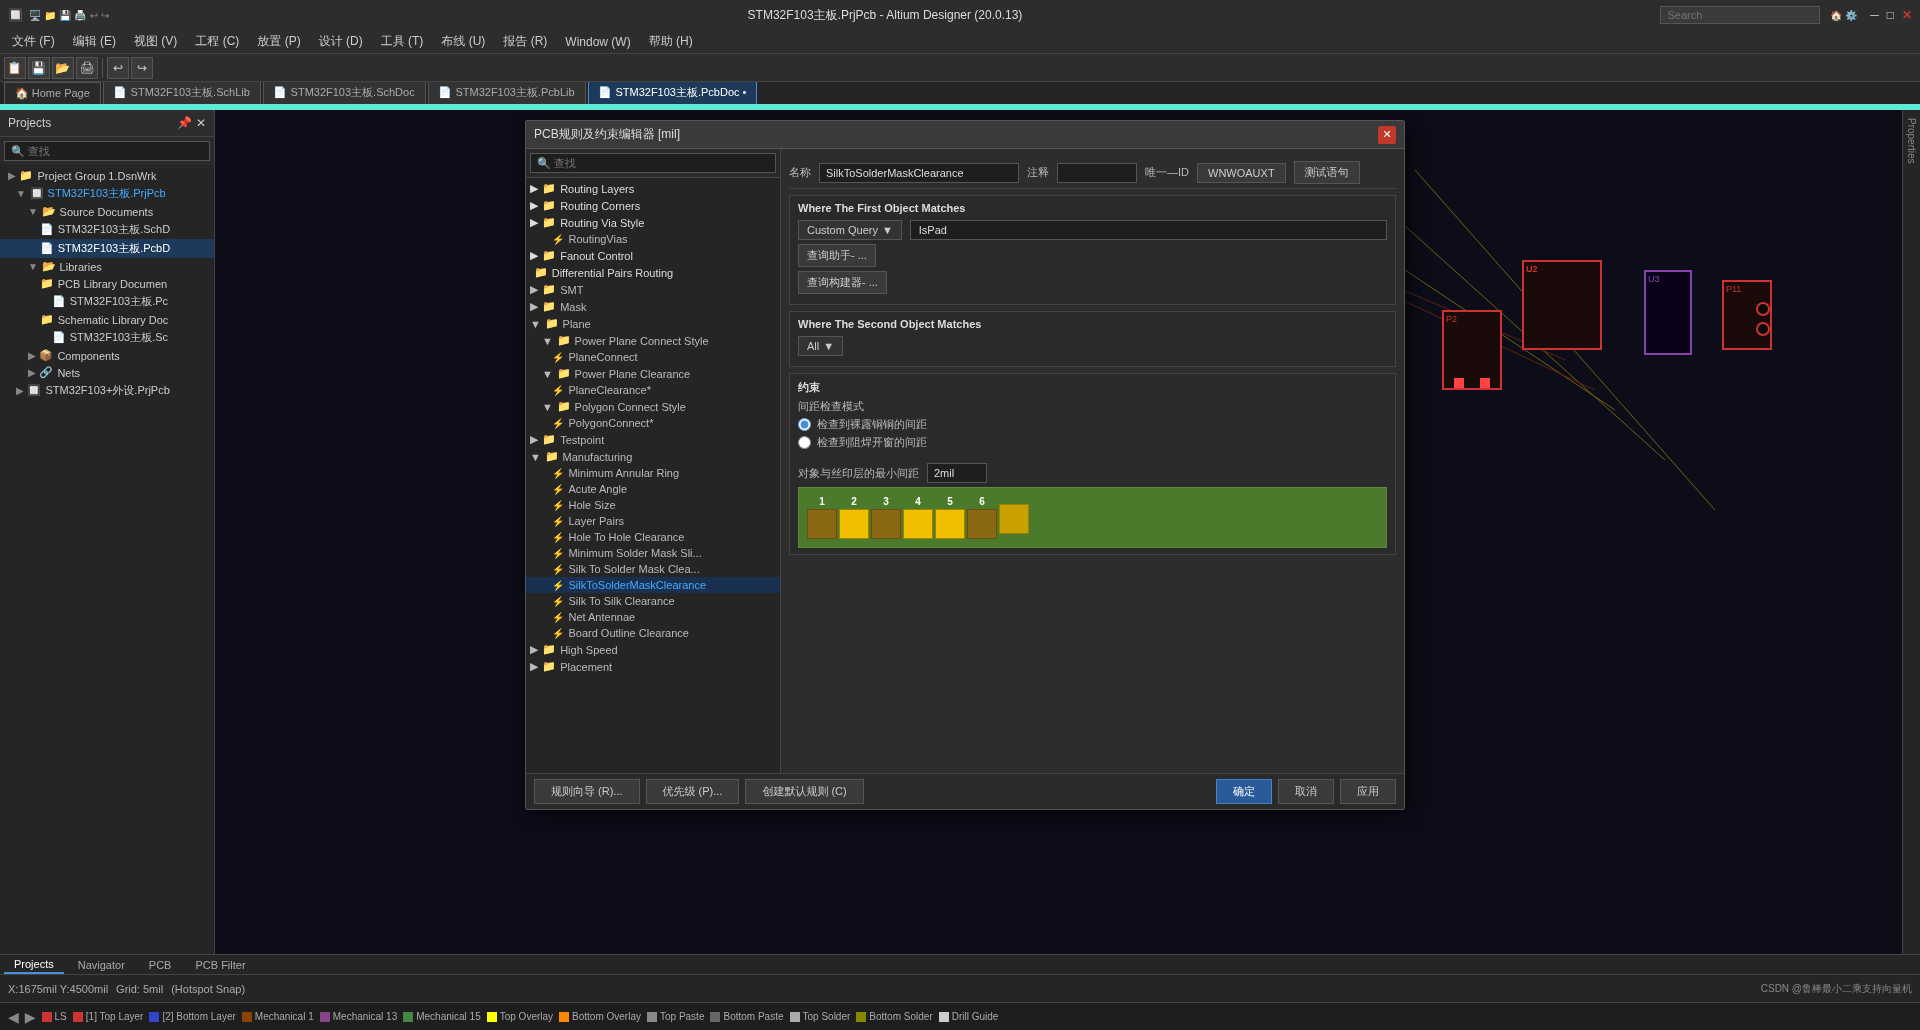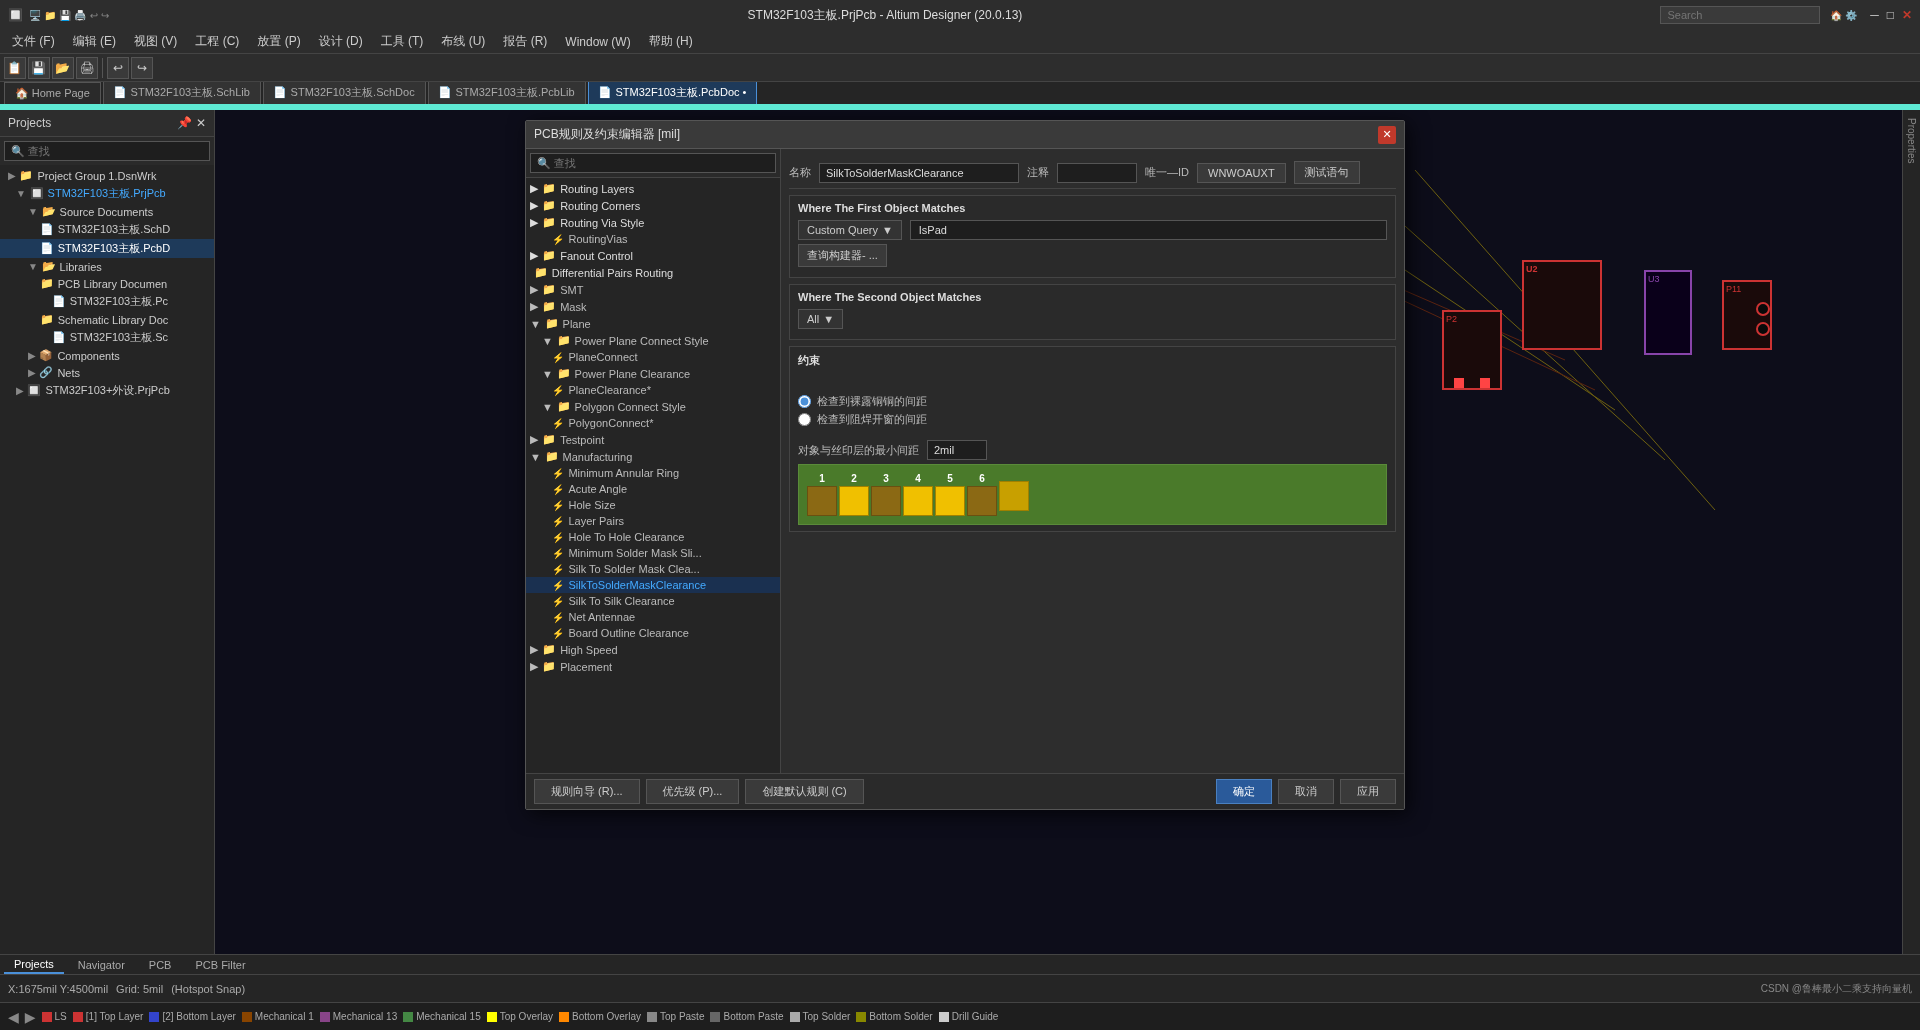--- a/index.html
+++ b/index.html
@@ -330,21 +330,21 @@
     
     .constraint-section {
       background: #2a2a2a;
       border: 1px solid #444;
       padding: 6px 8px;
     }
     .constraint-title {
       font-size: 11px;
       color: #ddd;
       font-weight: bold;
-      margin-bottom: 22px;
+      margin-bottom: 0;
     }
     .radio-row {
       display: flex;
       align-items: center;
       gap: 6px;
       margin-bottom: 3px;
     }
     .radio-row input[type="radio"] { accent-color: #4a90d9; }
     .radio-label { color: #bbb; font-size: 11px; }
 
@@ -875,38 +875,44 @@
           <div class="where-section">
             <div class="where-title">Where The First Object Matches</div>
             <div class="where-row">
               <button class="dropdown-btn">
                 <span>Custom Query</span>
                 <span>▼</span>
               </button>
               <input class="query-text" type="text" value="IsPad" style="">
             </div>
             <div class="where-row">
+              <button class="small-btn">查询助手- ...</button>
+            </div>
+            <div class="where-row">
               <button class="small-btn">查询构建器- ...</button>
             </div>
           </div>
 
           <div class="where-section">
             <div class="where-title">Where The Second Object Matches</div>
             <div class="where-row">
               <button class="dropdown-btn">
                 <span>All</span>
                 <span>▼</span>
               </button>
             </div>
           </div>
 
           <div class="constraint-section">
             <div class="constraint-title">约束</div>
 
             <div style="padding:4px 0;">
+              <div class="radio-row">
+                <span class="radio-label">间距检查模式</span>
+              </div>
               <div class="radio-row">
                 <input type="radio" name="distmode" checked="" style="">
                 <span class="radio-label">检查到裸露铜铜的间距</span>
               </div>
               <div class="radio-row">
                 <input type="radio" name="distmode" style="">
                 <span class="radio-label">检查到阻焊开窗的间距</span>
               </div>
             </div>
 

